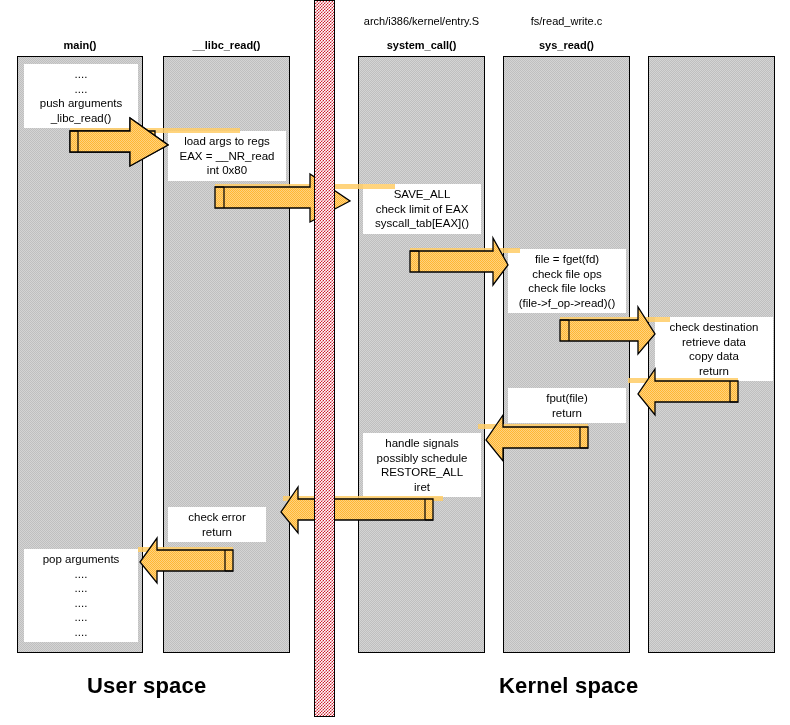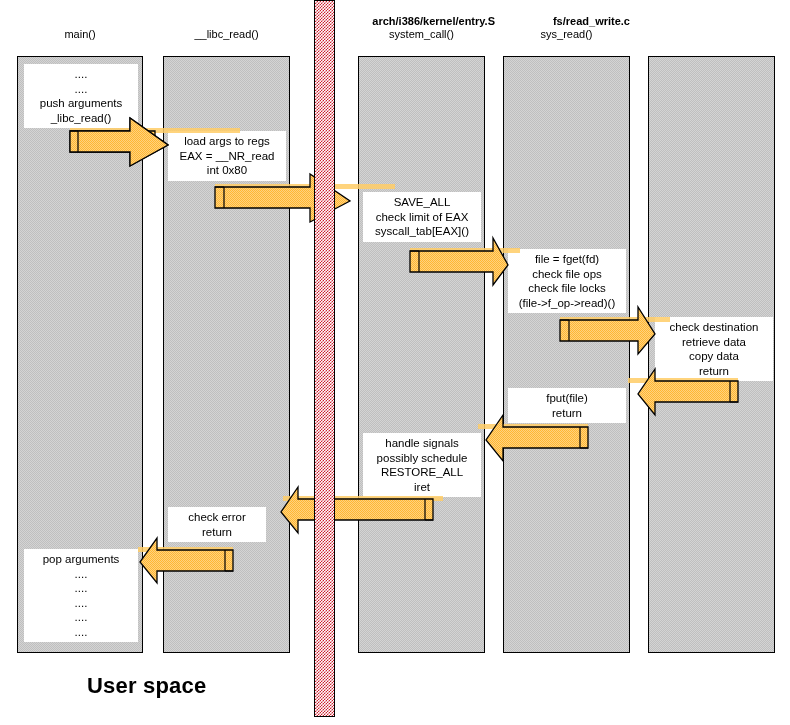--- a/index.html
+++ b/index.html
@@ -9,22 +9,22 @@
     font-family:"Liberation Sans","DejaVu Sans",sans-serif;
     -webkit-font-smoothing:none;
   }
   #stage{position:absolute;left:0;top:0;width:790px;height:725px;}
 
   
   .col-head{
     position:absolute;text-align:center;font-size:11px;color:#000;
     line-height:12.5px;letter-spacing:0px;
   }
-  .col-head .sub{display:block;font-weight:normal;}
-  .col-head .path{display:block;font-weight:bold;text-align:right;}
+  .col-head .sub{display:block;font-weight:bold;margin-top:11px;}
+  .col-head .path{display:block;font-weight:normal;}
 
   
   .lane{
     position:absolute;border:1.5px solid #000;
     background-color:#d4d4d4;
     background-image:
       linear-gradient(45deg,#bfbfbf 25%,transparent 25%,transparent 75%,#bfbfbf 75%),
       linear-gradient(45deg,#bfbfbf 25%,transparent 25%,transparent 75%,#bfbfbf 75%);
     background-size:2px 2px;
     background-position:0 0,1px 1px;
@@ -165,21 +165,21 @@
     <div>push arguments</div>
     <div>_libc_read()</div>
   </div>
 
   <div class="tbox" style="left:168px;top:131px;width:118px;">
     <div>load args to regs</div>
     <div>EAX = __NR_read</div>
     <div>int 0x80</div>
   </div>
 
-  <div class="tbox" style="left:363px;top:192px;width:118px;">
+  <div class="tbox" style="left:363px;top:184px;width:118px;">
     <div>SAVE_ALL</div>
     <div>check limit of EAX</div>
     <div>syscall_tab[EAX]()</div>
   </div>
 
   <div class="tbox" style="left:508px;top:249px;width:118px;">
     <div>file = fget(fd)</div>
     <div>check file ops</div>
     <div>check file locks</div>
     <div>(file-&gt;f_op-&gt;read)()</div>
@@ -212,14 +212,15 @@
   <div class="tbox" style="left:24px;top:549px;width:114px;">
     <div>pop arguments</div>
     <div>....</div>
     <div>....</div>
     <div>....</div>
     <div>....</div>
     <div>....</div>
   </div>
 
   <div class="space-label" style="left:87px;top:673px;">User space</div>
+  <div class="space-label" style="left:499px;top:673px;">Kernel space</div>
 
 </div>
 
 </body></html>

